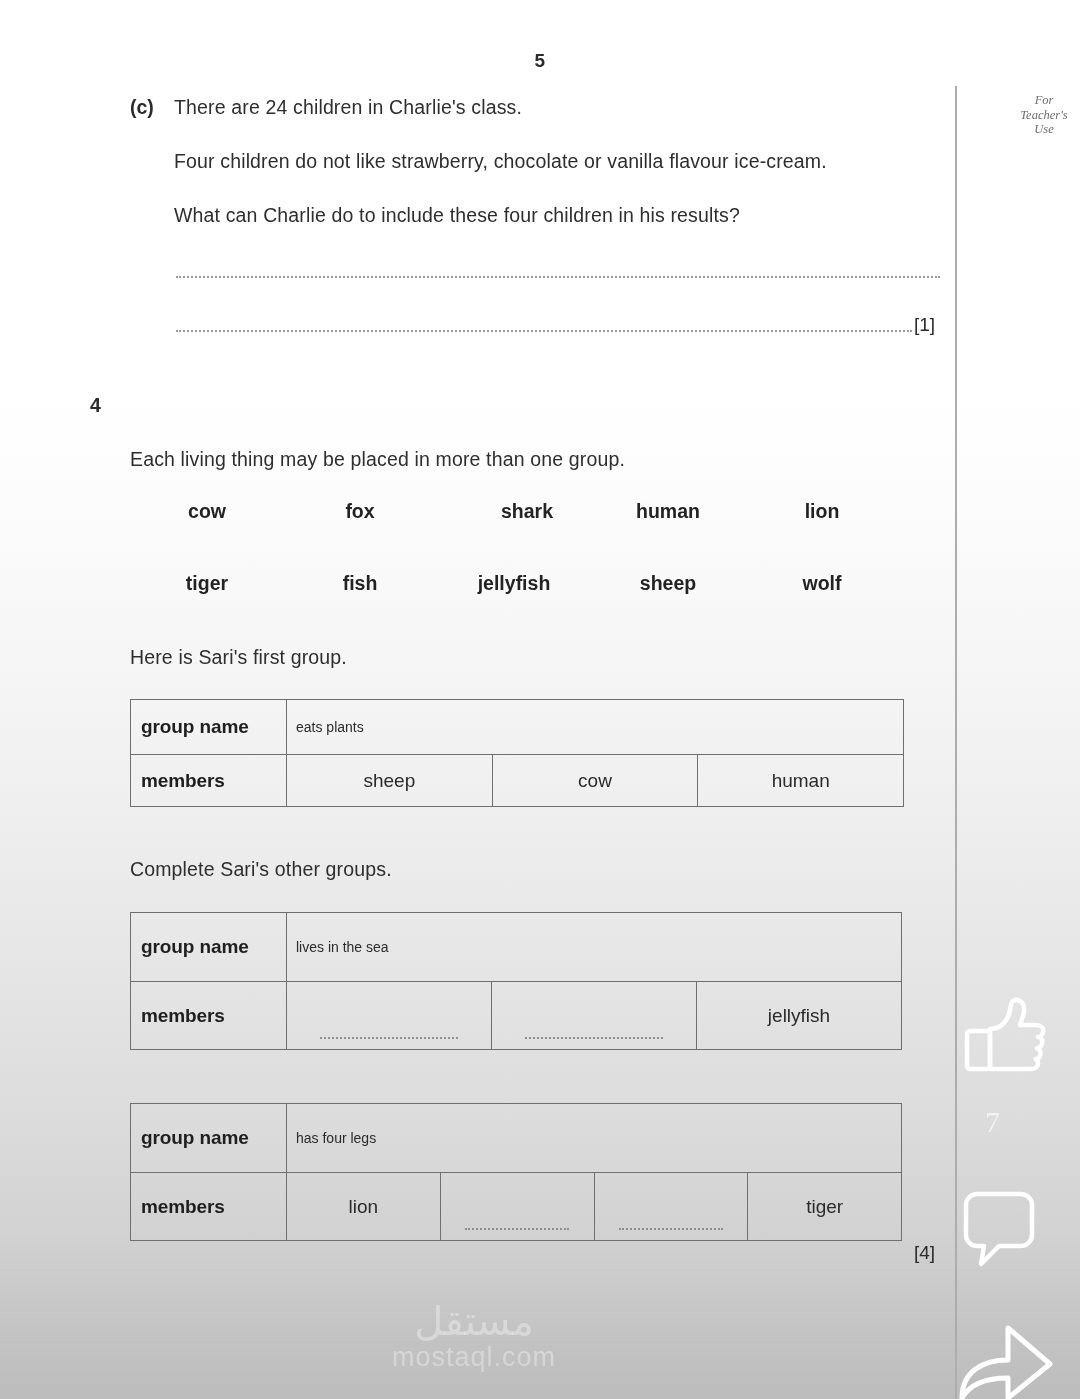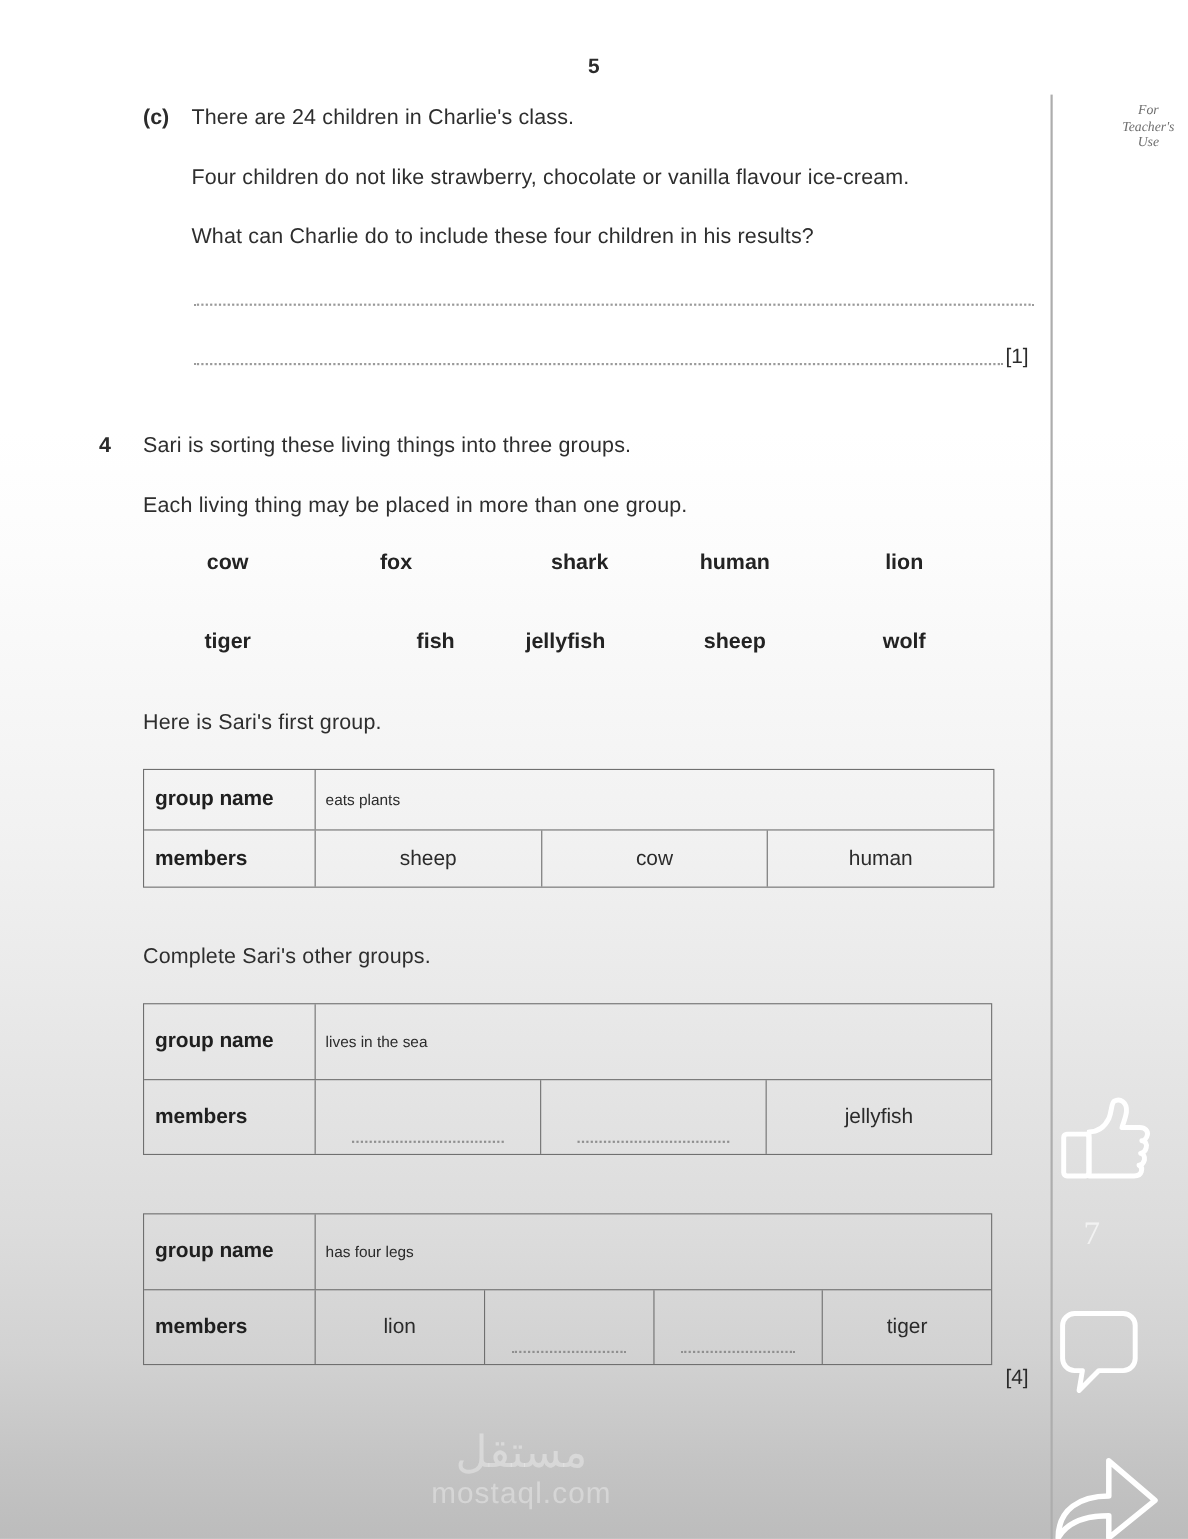--- a/index.html
+++ b/index.html
@@ -216,31 +216,30 @@
   <div class="qlabel" style="left:130px; top:96px;">(c)</div>
   <div class="qtext" style="left:174px; top:96px;">There are 24 children in Charlie's class.</div>
   <div class="qtext" style="left:174px; top:150px;">Four children do not like strawberry, chocolate or vanilla flavour ice-cream.</div>
   <div class="qtext" style="left:174px; top:204px;">What can Charlie do to include these four children in his results?</div>
 
   <div class="dotline" style="left:176px; top:276px; width:764px;"></div>
   <div class="dotline" style="left:176px; top:330px; width:736px;"></div>
   <div class="marks" style="left:914px; top:314px;">[1]</div>
 
   <div class="qlabel" style="left:90px; top:394px;">4</div>
-  <div class="qtext" style="left:130px; top:394px;">Sari is sorting these living things into three groups.</div>
   <div class="qtext" style="left:130px; top:448px;">Each living thing may be placed in more than one group.</div>
 
   <div class="word" style="left:207px; top:500px;">cow</div>
   <div class="word" style="left:360px; top:500px;">fox</div>
   <div class="word" style="left:515px; top:500px;margin-left:12px;">shark</div>
   <div class="word" style="left:668px; top:500px;">human</div>
   <div class="word" style="left:822px; top:500px;">lion</div>
 
   <div class="word" style="left:207px; top:572px;">tiger</div>
-  <div class="word" style="left:360px; top:572px;margin-left:36px;">fish</div>
+  <div class="word" style="left:360px; top:572px;">fish</div>
   <div class="word" style="left:514px; top:572px;">jellyfish</div>
   <div class="word" style="left:668px; top:572px;">sheep</div>
   <div class="word" style="left:822px; top:572px;">wolf</div>
 
   <div class="qtext" style="left:130px; top:646px;">Here is Sari's first group.</div>
 
   <div class="gtable" style="left:130px; top:699px; width:774px;">
     <div class="grow row-name">
       <div class="gcell-label">group name</div>
       <div class="gcell-name">eats plants</div>

